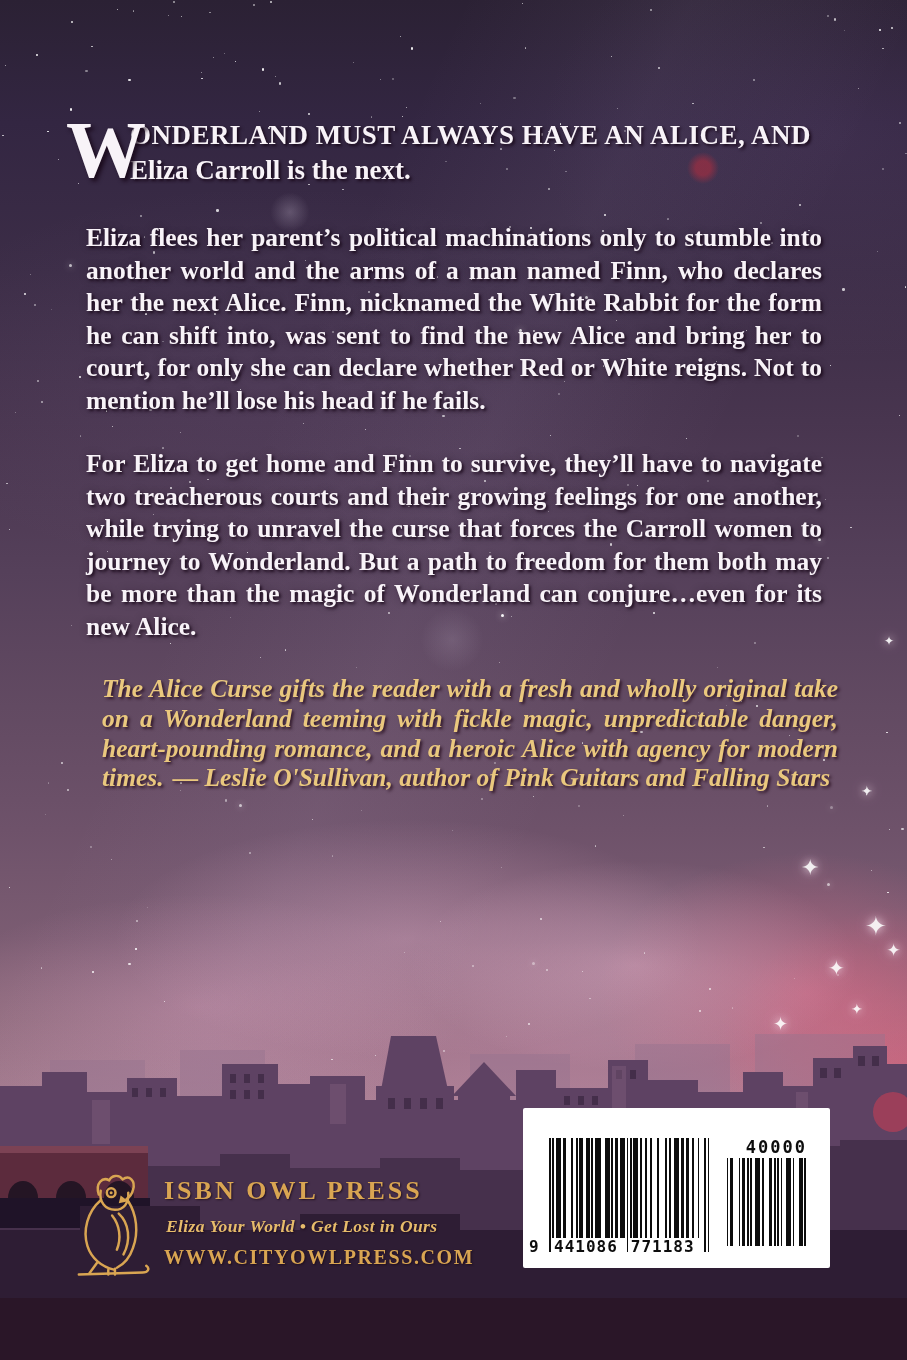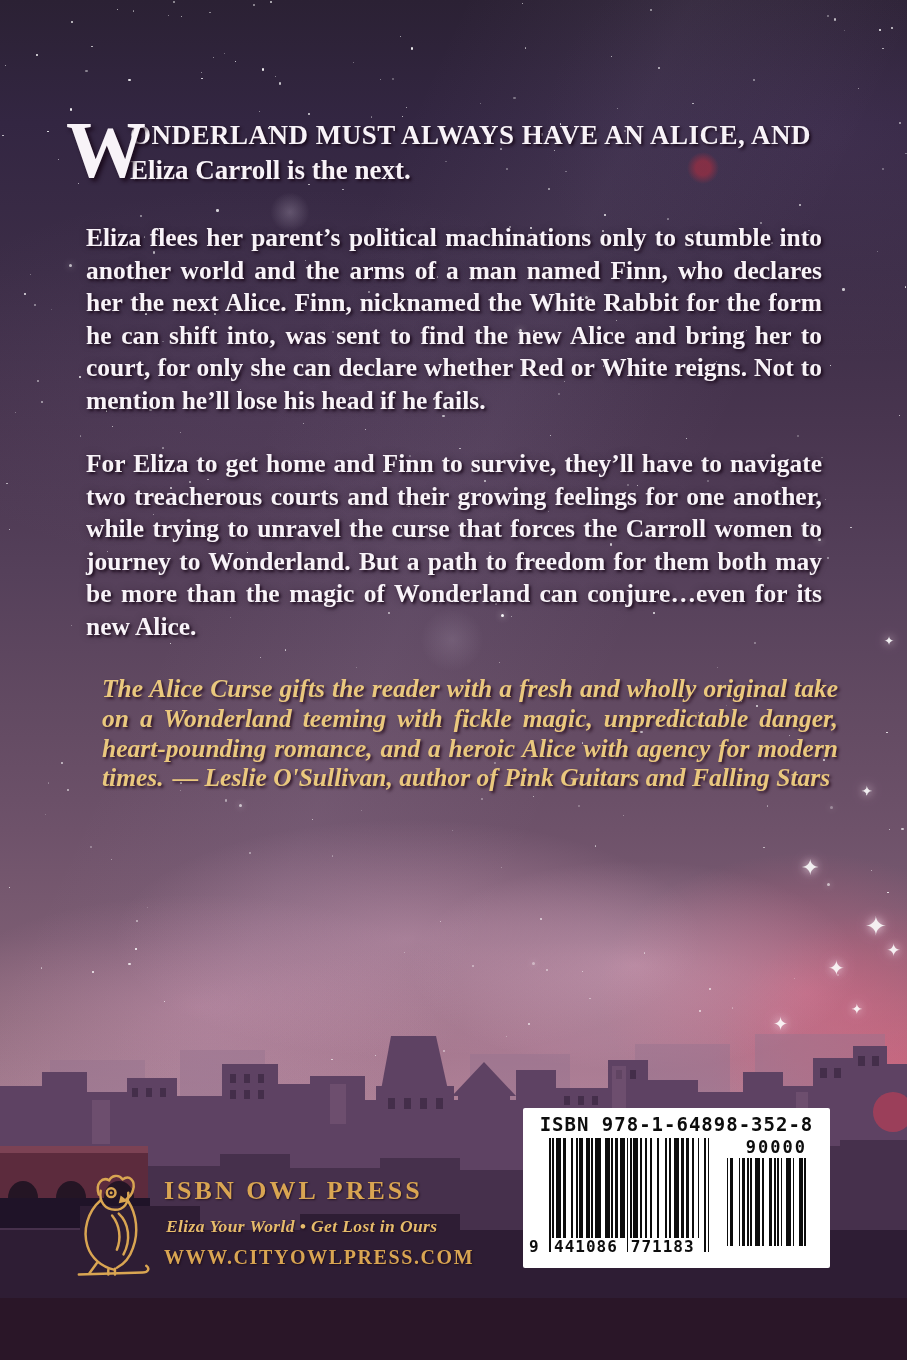--- a/index.html
+++ b/index.html
@@ -490,21 +490,20 @@
       <path d="M34 103 L34 108 M41 102 L41 108"></path>
 
       <path d="M3 108 L70 106 C76 106 78 102 74 99"></path>
     </svg>
     <div class="pub-name">ISBN OWL PRESS</div>
     <div class="pub-tagline">Eliza Your World • Get Lost in Ours</div>
     <div class="pub-url">WWW.CITYOWLPRESS.COM</div>
   </div>
 
   <div class="barcode-panel">
-    <div class="isbn-label">ISBN 978-1-64898-352-8</div>
     <div class="ean13" id="ean13">
         <div class="bar" style="width: 1.7px; height: 114px; background: var(--barcode-ink);"></div>
         <div class="bar" style="width: 1.7px; height: 114px; background: transparent;"></div>
         <div class="bar" style="width: 1.7px; height: 114px; background: var(--barcode-ink);"></div>
         <div class="bar" style="width: 1.7px; height: 100px; background: transparent;"></div>
         <div class="bar" style="width: 1.7px; height: 100px; background: var(--barcode-ink);"></div>
         <div class="bar" style="width: 1.7px; height: 100px; background: var(--barcode-ink);"></div>
         <div class="bar" style="width: 1.7px; height: 100px; background: var(--barcode-ink);"></div>
         <div class="bar" style="width: 1.7px; height: 100px; background: transparent;"></div>
         <div class="bar" style="width: 1.7px; height: 100px; background: var(--barcode-ink);"></div>
@@ -593,21 +592,21 @@
         <div class="bar" style="width: 1.7px; height: 100px; background: transparent;"></div>
         <div class="bar" style="width: 1.7px; height: 114px; background: var(--barcode-ink);"></div>
         <div class="bar" style="width: 1.7px; height: 114px; background: transparent;"></div>
         <div class="bar" style="width: 1.7px; height: 114px; background: var(--barcode-ink);"></div>
       </div>
     <div class="bc-digits">
       <span class="bc-d0">9</span>
       <span class="bc-d1">441086</span>
       <span class="bc-d2">771183</span>
     </div>
-    <div class="addon-label">90000</div>
+    <div class="addon-label">40000</div>
     <div class="ean5" id="ean5">
         <div class="bar" style="width: 1.7px; height: 88px; background: transparent;"></div>
         <div class="bar" style="width: 1.7px; height: 88px; background: var(--barcode-ink);"></div>
         <div class="bar" style="width: 1.7px; height: 88px; background: transparent;"></div>
         <div class="bar" style="width: 1.7px; height: 88px; background: var(--barcode-ink);"></div>
         <div class="bar" style="width: 1.7px; height: 88px; background: var(--barcode-ink);"></div>
         <div class="bar" style="width: 1.7px; height: 88px; background: transparent;"></div>
         <div class="bar" style="width: 1.7px; height: 88px; background: transparent;"></div>
         <div class="bar" style="width: 1.7px; height: 88px; background: transparent;"></div>
         <div class="bar" style="width: 1.7px; height: 88px; background: var(--barcode-ink);"></div>

